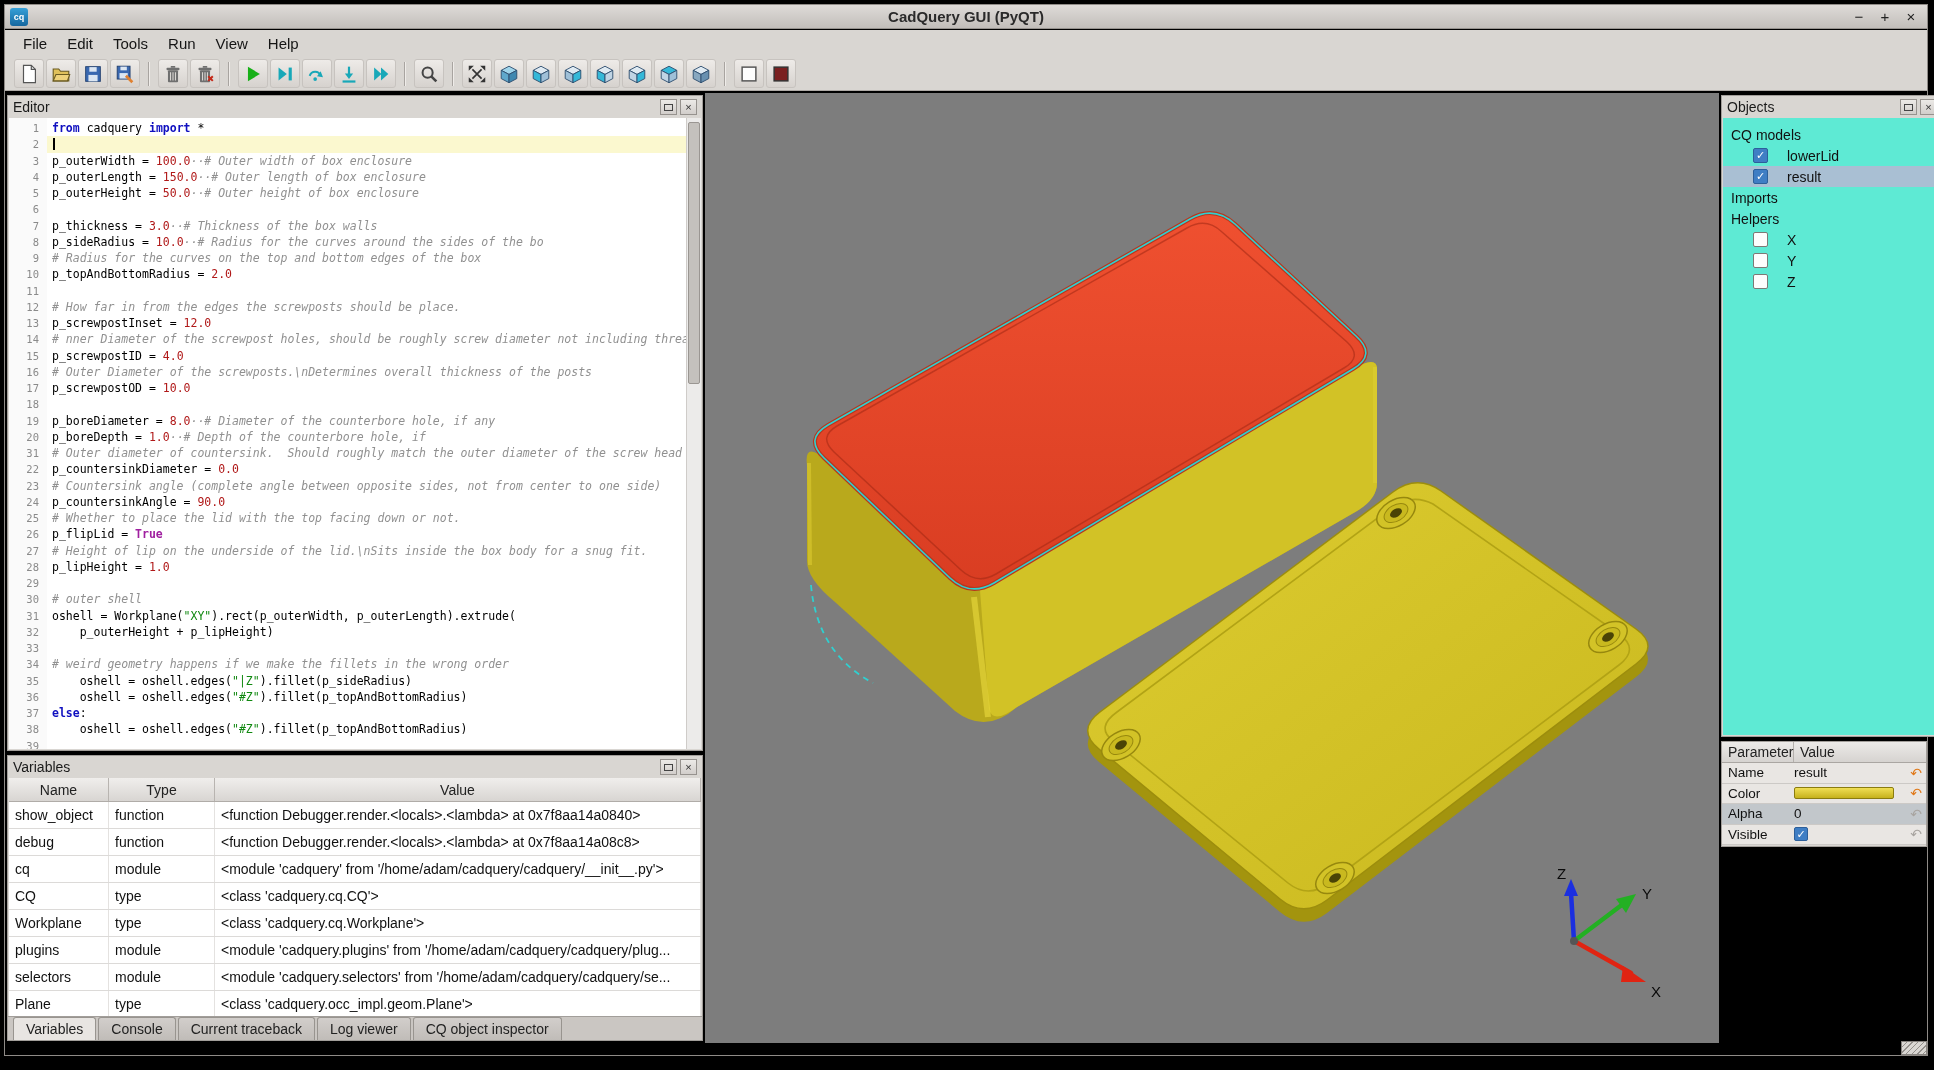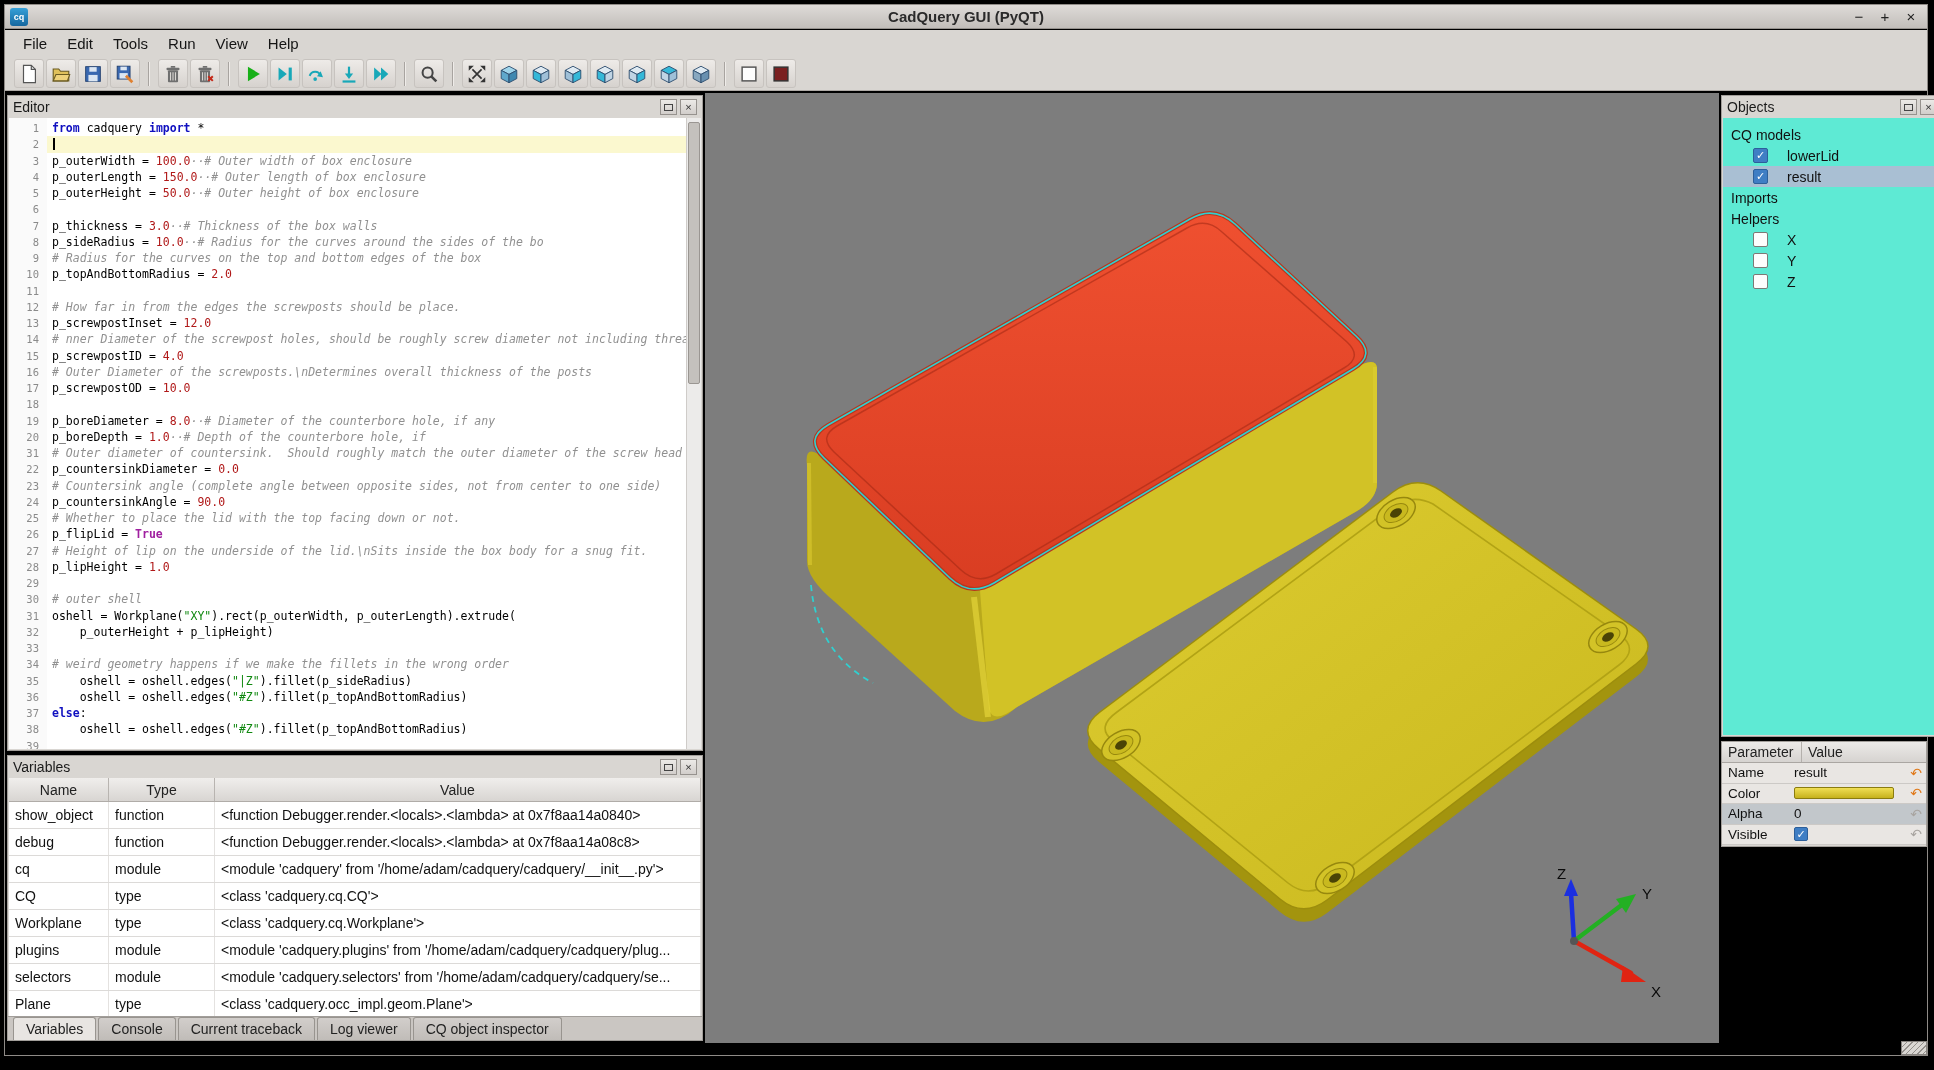--- a/index.html
+++ b/index.html
@@ -92,21 +92,21 @@
   .cb { width:15px; height:15px; border:1px solid #7d7975; background:#fdfdfd; margin-right:7px;
         border-radius:2px; flex:none; display:flex; align-items:center; justify-content:center;
         font-size:11px; color:#fff; }
   .cb.checked { background:#3f7ec4; border-color:#2d5f9a; }
   .cb.checked::after { content:"✓"; }
 
   .params-panel { position:absolute; left:1716px; top:736px; width:206px; height:106px;
                   background:#d9d6d2; border:1px solid #a29e9a; }
   .phead { display:flex; height:21px; background:linear-gradient(#eceae8,#d6d3d0);
            border-bottom:1px solid #aaa6a2; font-size:14px; color:#222; }
-  .ph-name { width:80px; border-right:1px solid #b4b0ac; display:flex; align-items:center; padding-left:6px; }
+  .ph-name { width:72px; border-right:1px solid #b4b0ac; display:flex; align-items:center; padding-left:6px; }
   .ph-value { flex:1; display:flex; align-items:center; padding-left:6px; }
   .prow { display:flex; align-items:center; height:20.5px; font-size:13.5px; color:#111;
           border-bottom:1px solid #ccc9c6; background:#e9e6e3; }
   .prow.selected { background:#c2c7cb; }
   .pc-label { width:72px; padding-left:6px; flex:none; }
   .pc-value { flex:1; display:flex; align-items:center; overflow:hidden; }
   .swatch { width:100px; height:12px; border:1px solid #8a7c10; border-radius:2px; }
   .undo { width:20px; flex:none; text-align:center; font-size:14px; }
   .undo.on { color:#e07818; } .undo.off { color:#a8a4a0; }
 

